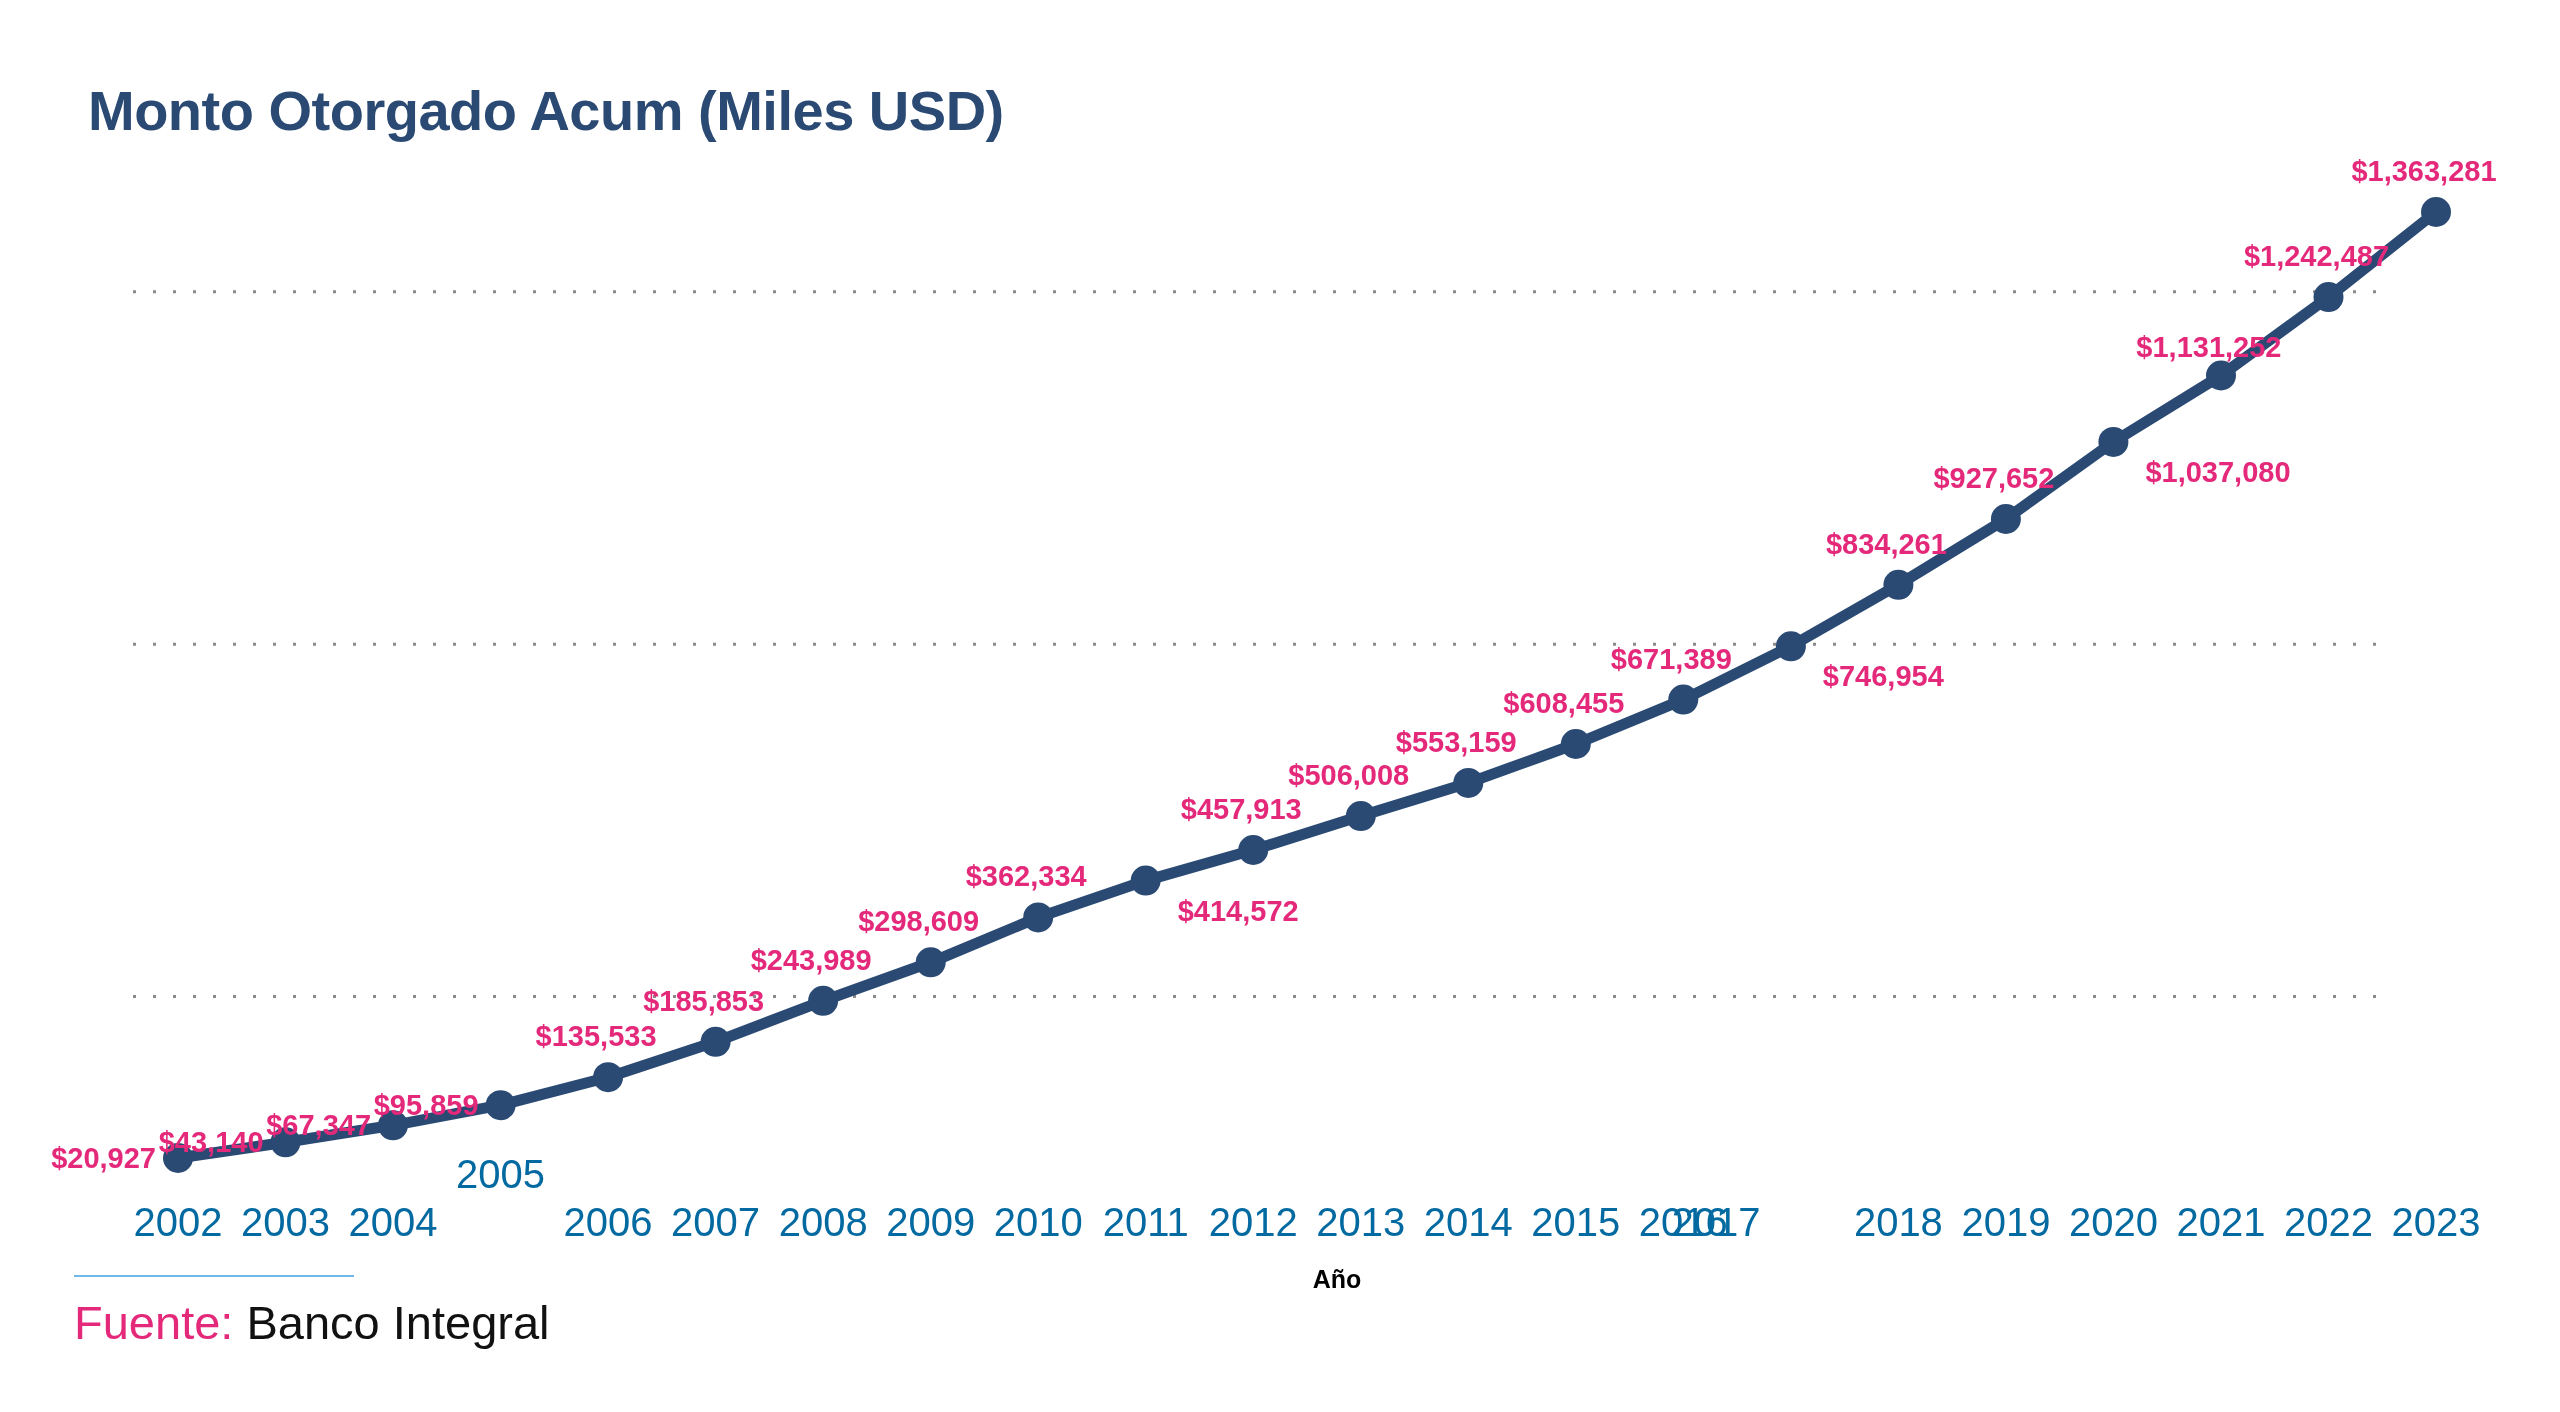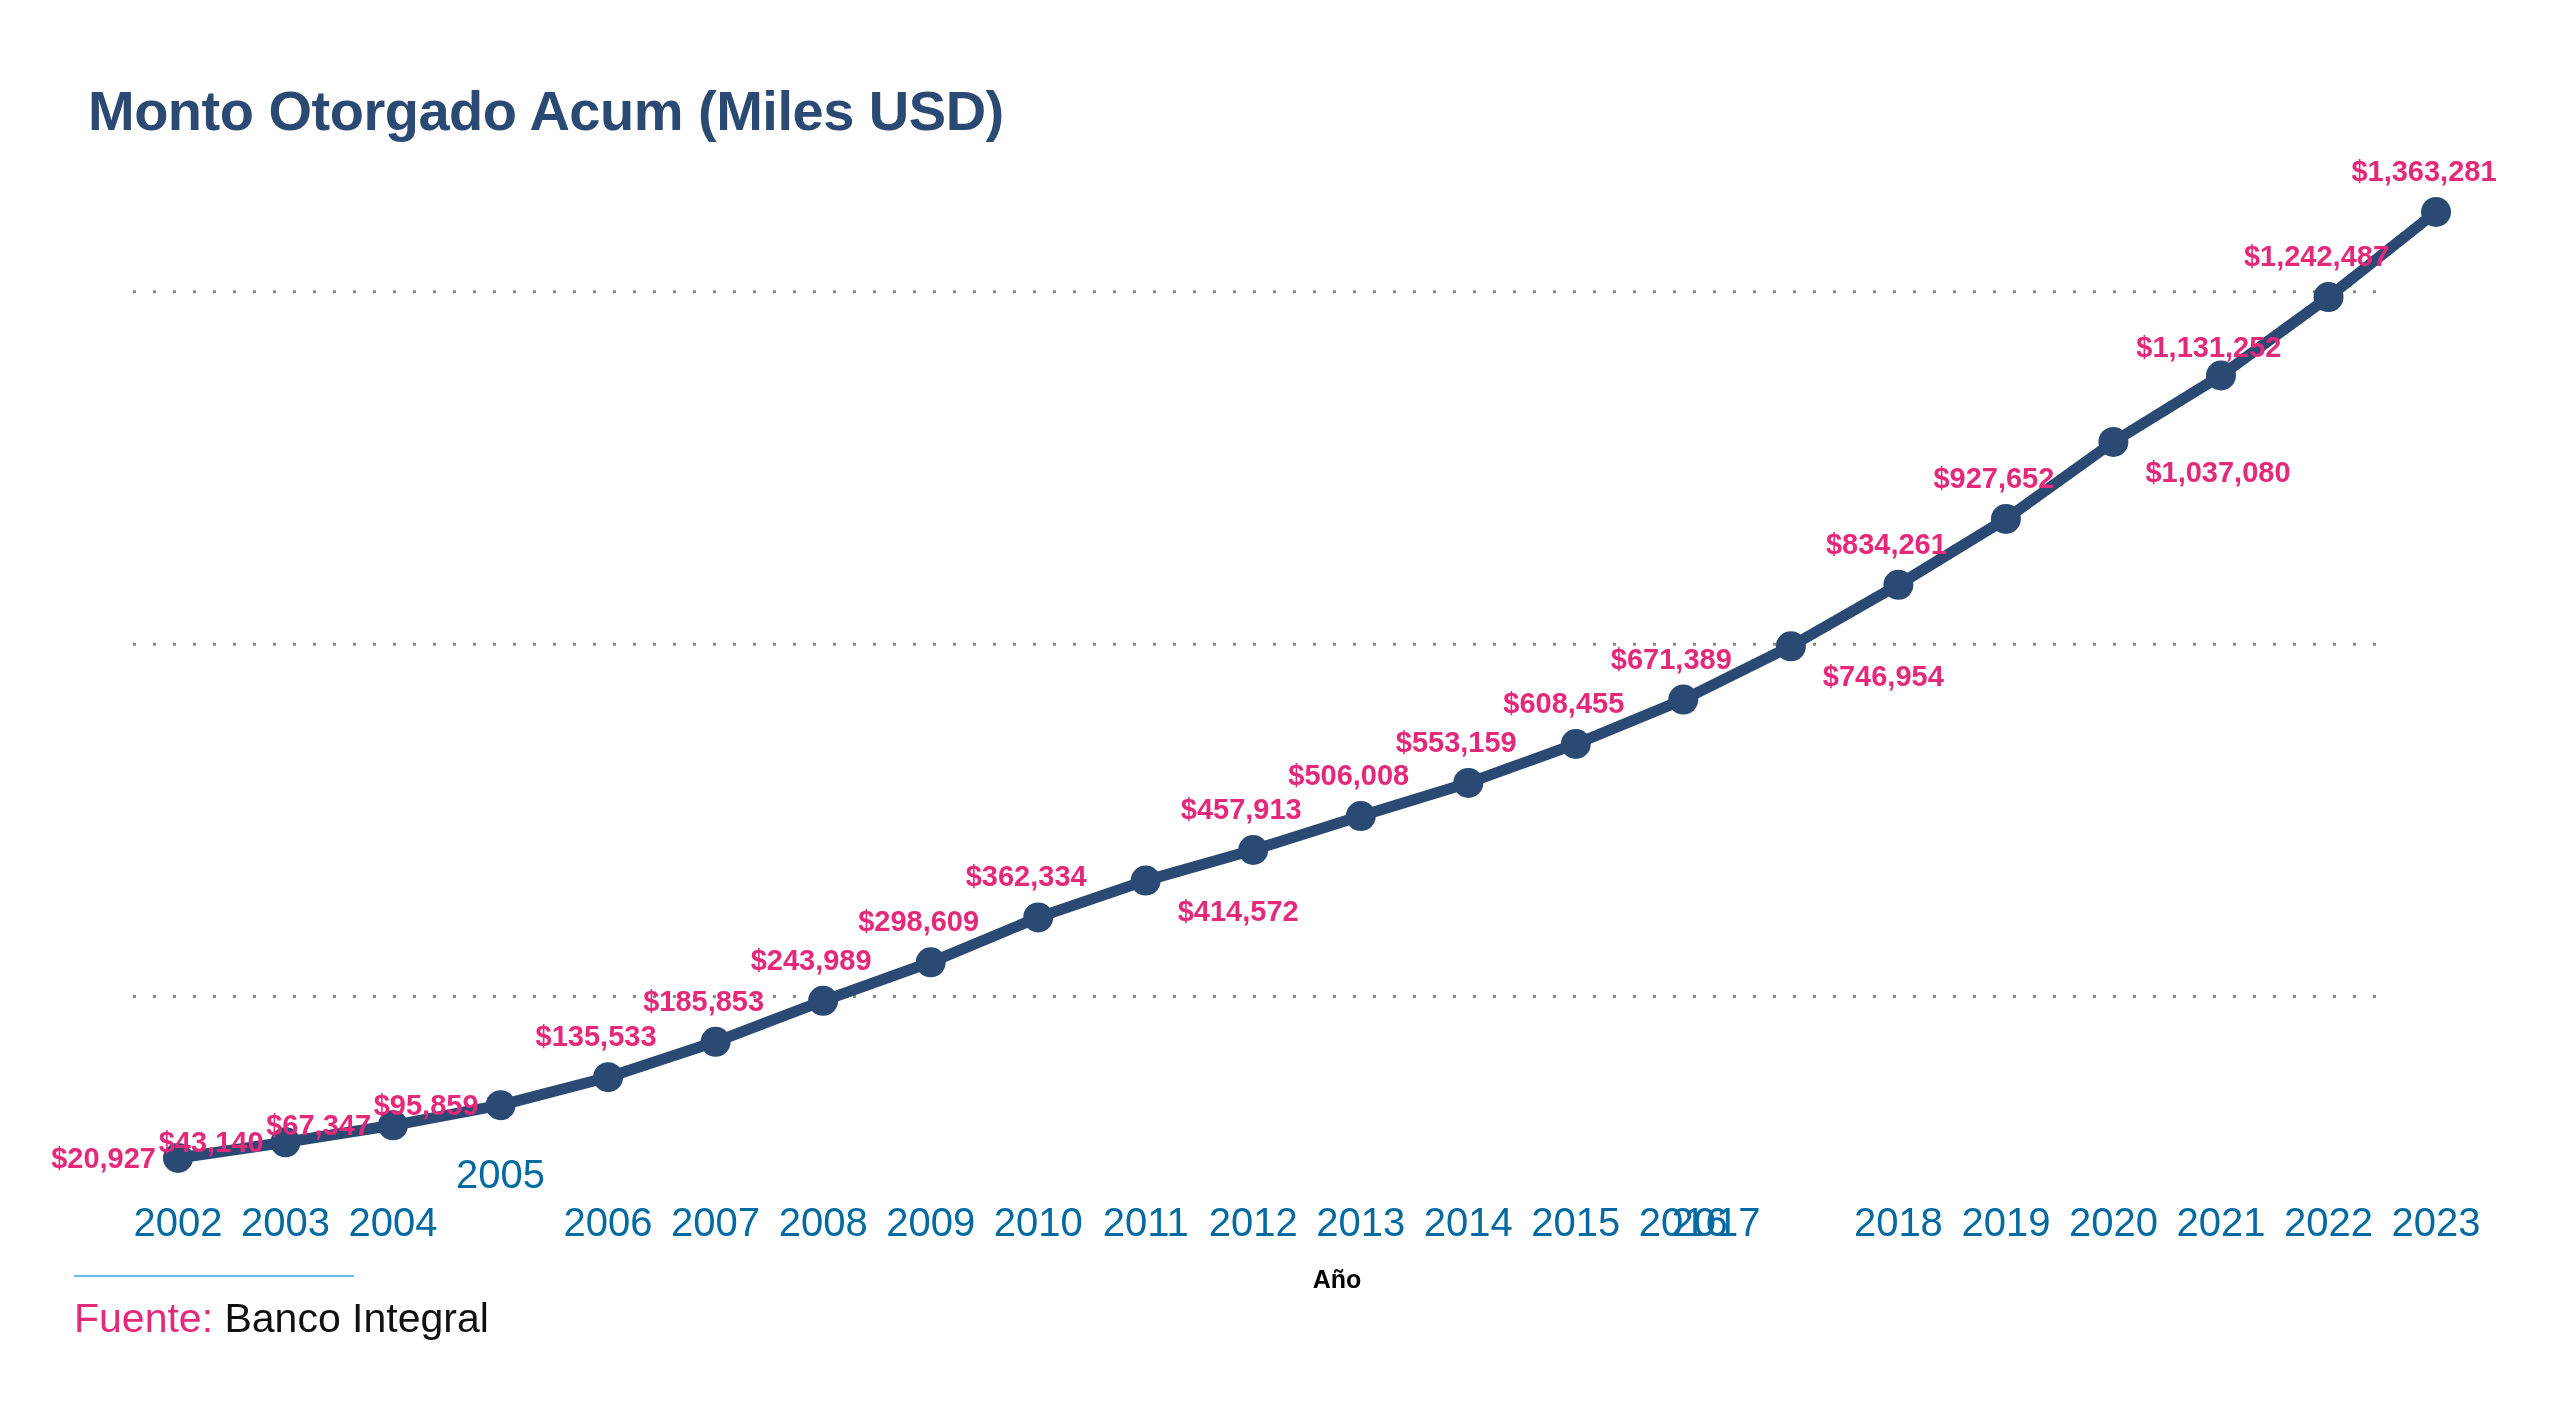--- a/index.html
+++ b/index.html
@@ -61,21 +61,21 @@
   .footer{
     position:absolute;
     left:74px; top:1275px;
   }
   .footer-rule{
     width:280px;height:0;
     border-top:2px solid #6fb8e8;
     margin-bottom:18px;
   }
   .footer-text{
-    font-size:41px;
+    font-size:47px;
     font-weight:400;
     white-space:nowrap;
     color:#111111;
   }
   .footer-text .src-key{color:#e4297b;}
   .footer-text .src-val{color:#111111;}
 </style>
 </head>
 <body>
 

